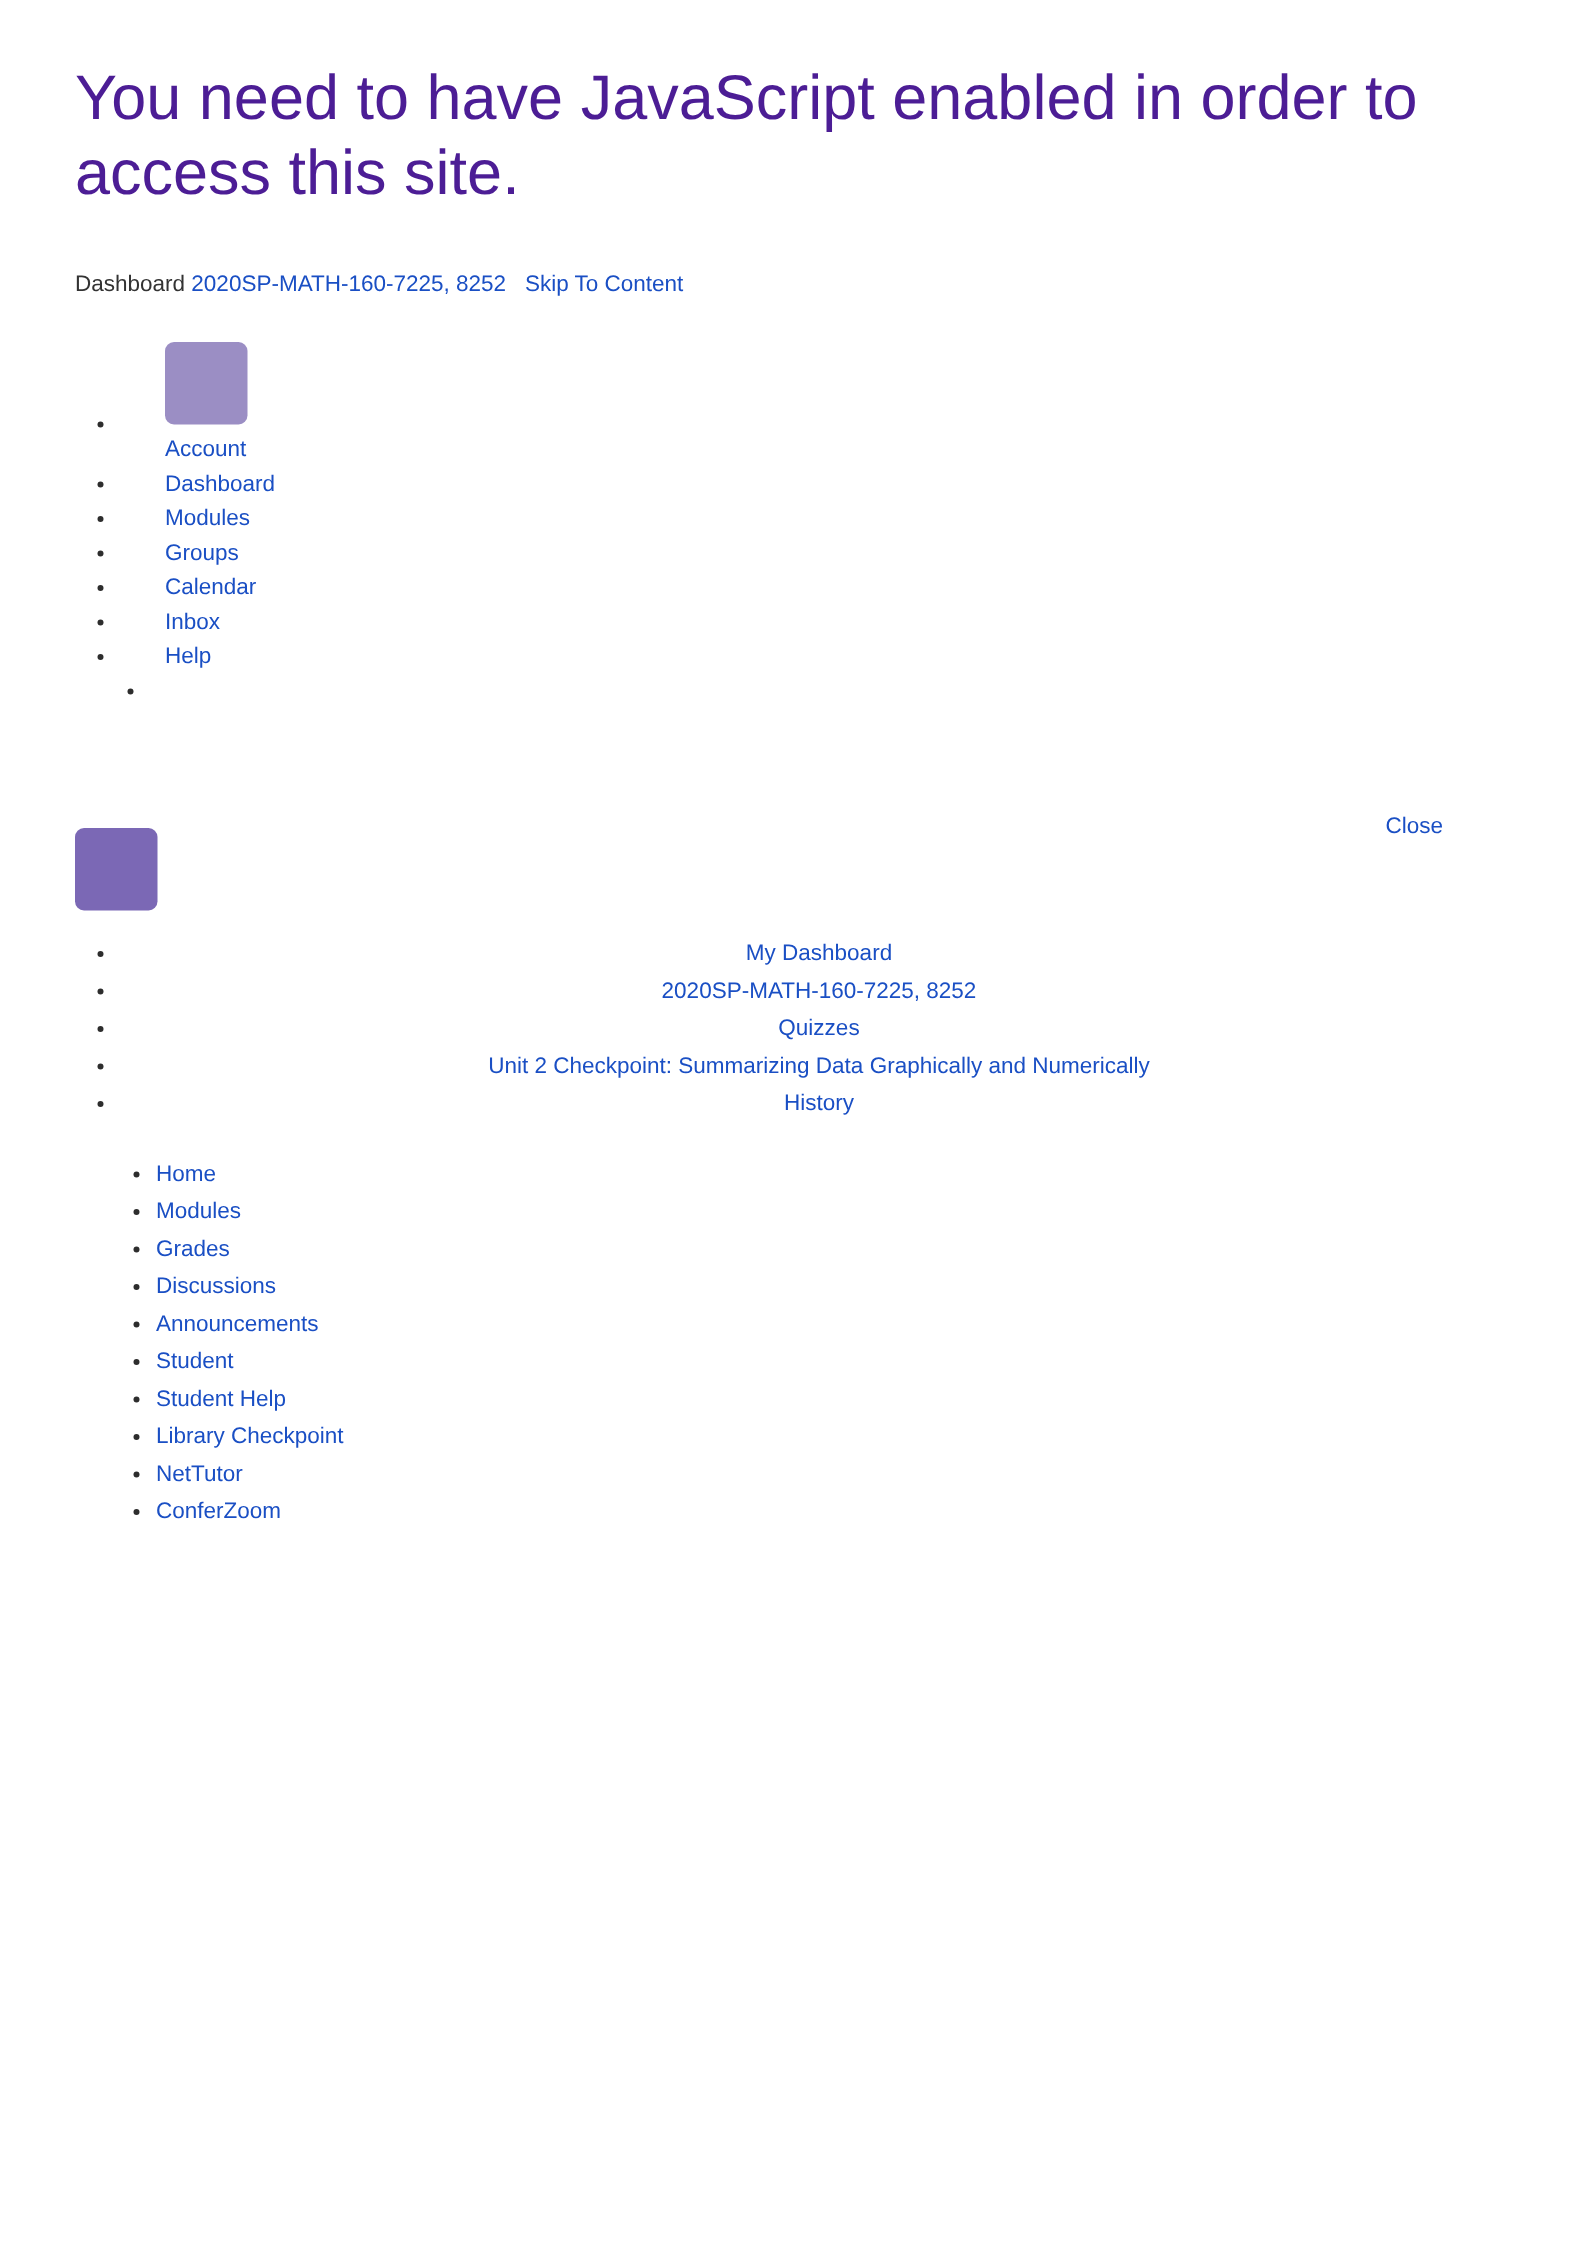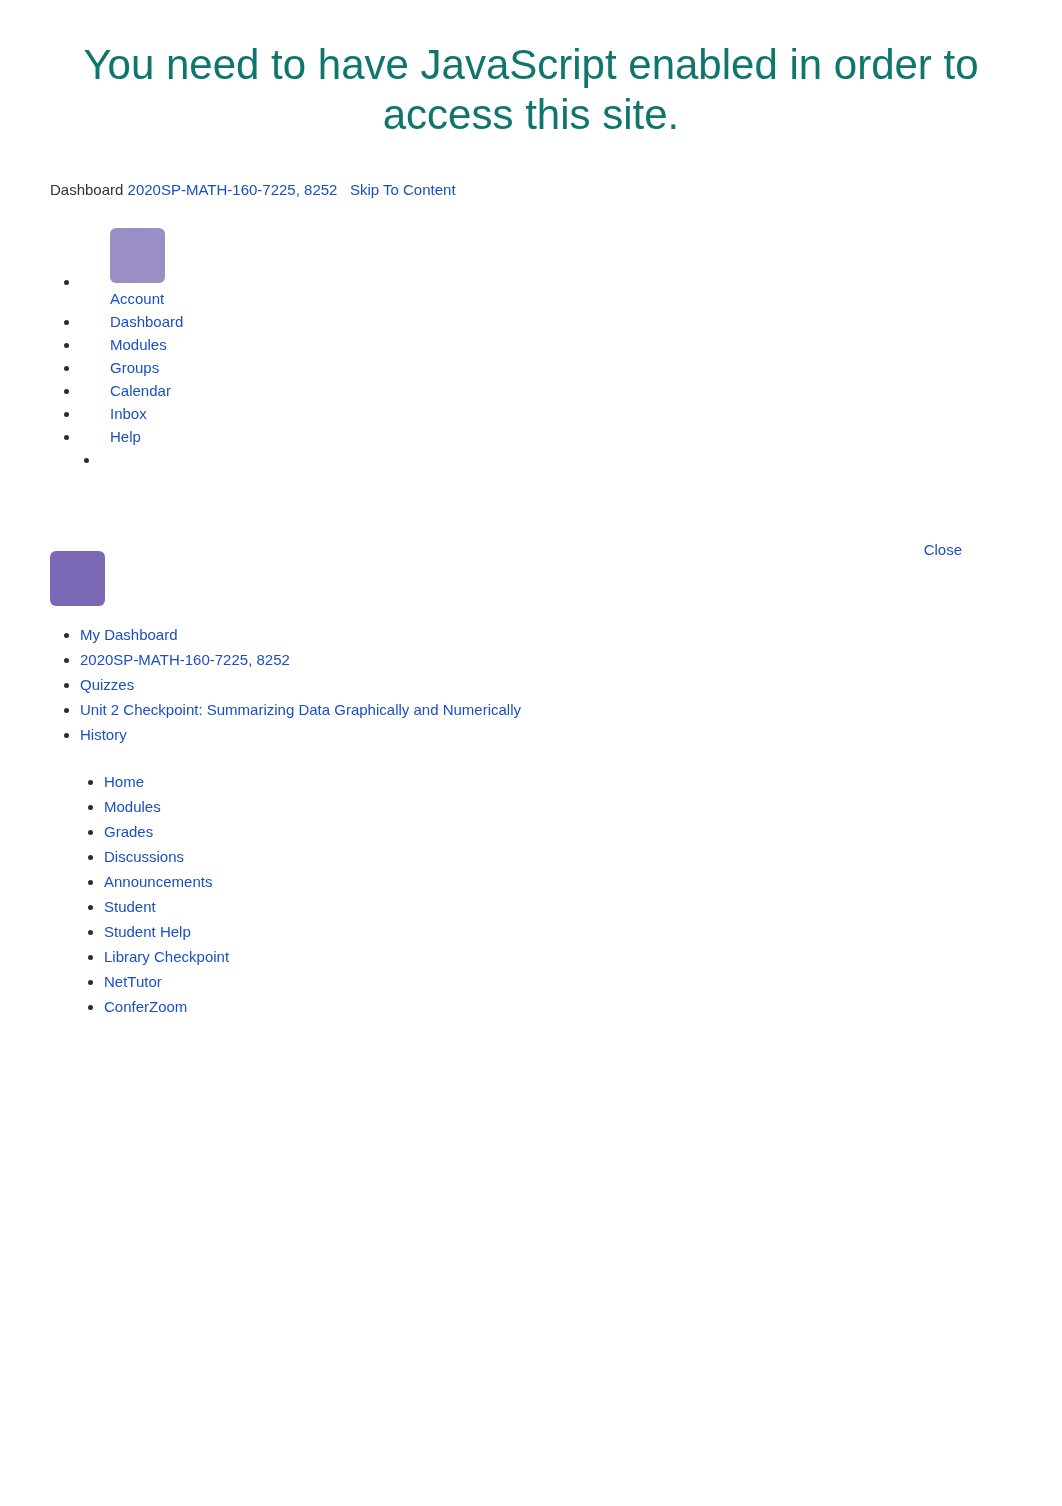--- a/index.html
+++ b/index.html
@@ -17,24 +17,23 @@
       max-width: 1062px;
     }
 
     .js-warning {
       margin-bottom: 40px;
     }
 
     .js-warning h1 {
       font-size: 42px;
       font-weight: 400;
-      color: #0f766e;
+      color: #4c1d95;
       line-height: 1.2;
       margin-bottom: 20px;
-      text-align: center;
     }
 
     .breadcrumb-bar {
       margin-bottom: 30px;
       font-size: 15px;
       color: #333;
     }
 
     .breadcrumb-bar a {
       color: #1a4fc4;
@@ -102,20 +101,21 @@
     }
 
     .breadcrumb-list ul {
       list-style: disc;
       padding-left: 20px;
     }
 
     .breadcrumb-list ul li {
       margin-bottom: 8px;
       font-size: 15px;
+      text-align: center;
     }
 
     .breadcrumb-list ul li a {
       color: #1a4fc4;
       text-decoration: none;
     }
 
     .course-section {
       margin-top: 30px;
     }

